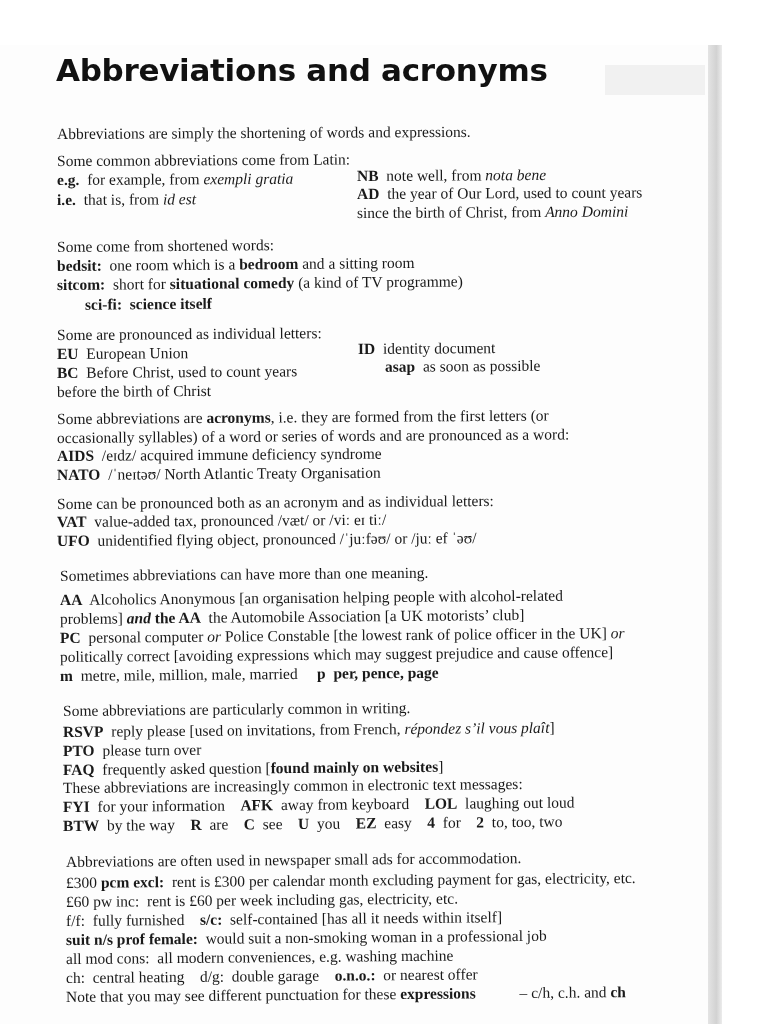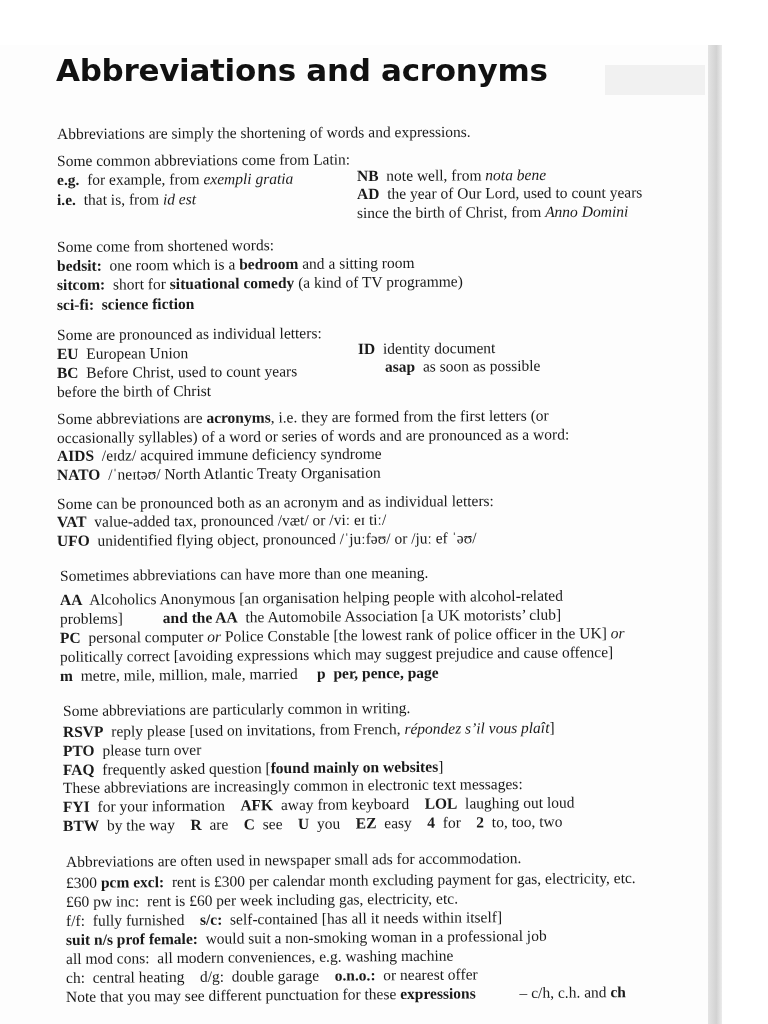--- a/index.html
+++ b/index.html
@@ -47,37 +47,37 @@
     <div class="line" style="left: 57px; top: 124px; transform: rotate(-0.3deg); transform-origin: left center;"><span style="white-space: pre;">Abbreviations are simply the shortening of words and expressions.</span></div>
     <div class="line" style="left: 57px; top: 151px; transform: rotate(-0.3deg); transform-origin: left center;"><span style="white-space: pre;">Some common abbreviations come from Latin:</span></div>
     <div class="line" style="left: 57px; top: 170px; transform: rotate(-0.3deg); transform-origin: left center;"><b style="white-space: pre;">e.g.</b><span style="white-space: pre;">  for example, from </span><i style="white-space: pre;">exempli gratia</i></div>
     <div class="line" style="left: 57px; top: 190px; transform: rotate(-0.3deg); transform-origin: left center; text-align: center;"><b style="white-space: pre;">i.e.</b><span style="white-space: pre;">  that is, from </span><i style="white-space: pre;">id est</i></div>
     <div class="line" style="left: 357px; top: 166px; transform: rotate(-0.3deg); transform-origin: left center;"><b style="white-space: pre;">NB</b><span style="white-space: pre;">  note well, from </span><i style="white-space: pre;">nota bene</i></div>
     <div class="line" style="left: 357px; top: 184px; transform: rotate(-0.3deg); transform-origin: left center;"><b style="white-space: pre;">AD</b><span style="white-space: pre;">  the year of Our Lord, used to count years</span></div>
     <div class="line" style="left: 357px; top: 203px; transform: rotate(-0.3deg); transform-origin: left center;"><span style="white-space: pre;">since the birth of Christ, from </span><i style="white-space: pre; text-align: right;">Anno Domini</i></div>
     <div class="line" style="left: 57px; top: 237px; transform: rotate(-0.5deg); transform-origin: left center;"><span style="white-space: pre;">Some come from shortened words:</span></div>
     <div class="line" style="left: 57px; top: 256px; transform: rotate(-0.5deg); transform-origin: left center;"><b style="white-space: pre;">bedsit:</b><span style="white-space: pre;">  one room which is a </span><b style="white-space: pre;">bedroom</b><span style="white-space: pre;"> and a sitting room</span></div>
     <div class="line" style="left: 57px; top: 275px; transform: rotate(-0.5deg); transform-origin: left center;"><b style="white-space: pre;">sitcom:</b><span style="white-space: pre;">  short for </span><b style="white-space: pre;">situational comedy</b><span style="white-space: pre;"> (a kind of TV programme)</span></div>
-    <div class="line" style="left: 57px; top: 295px; transform: rotate(-0.5deg); transform-origin: left center;"><b style="white-space: pre;">sci-fi:</b><span style="white-space: pre;">  </span><b style="white-space: pre;">science fiction</b></div>
+    <div class="line" style="left: 57px; top: 295px; transform: rotate(-0.5deg); transform-origin: left center;"><b style="white-space: pre; margin-left: 28px;">sci-fi:</b><span style="white-space: pre;">  </span><b style="white-space: pre;">science itself</b></div>
     <div class="line" style="left: 57px; top: 325px; transform: rotate(-0.4deg); transform-origin: left center;"><span style="white-space: pre;">Some are pronounced as individual letters:</span></div>
     <div class="line" style="left: 57px; top: 344px; transform: rotate(-0.4deg); transform-origin: left center;"><b style="white-space: pre;">EU</b><span style="white-space: pre;">  European Union</span></div>
     <div class="line" style="left: 57px; top: 363px; transform: rotate(-0.4deg); transform-origin: left center;"><b style="white-space: pre;">BC</b><span style="white-space: pre;">  Before Christ, used to count years</span></div>
     <div class="line" style="left: 57px; top: 382px; transform: rotate(-0.4deg); transform-origin: left center;"><span style="white-space: pre;">before the birth of Christ</span></div>
     <div class="line" style="left: 358px; top: 339px; transform: rotate(-0.4deg); transform-origin: left center;"><b style="white-space: pre;">ID</b><span style="white-space: pre;">  identity document</span></div>
     <div class="line" style="left: 358px; top: 357px; transform: rotate(-0.4deg); transform-origin: left center;"><b style="white-space: pre; margin-left: 27px;">asap</b><span style="white-space: pre;">  as soon as possible</span></div>
     <div class="line" style="left: 57px; top: 409px; transform: rotate(-0.4deg); transform-origin: left center;"><span style="white-space: pre;">Some abbreviations are </span><b style="white-space: pre;">acronyms</b><span style="white-space: pre;">, i.e. they are formed from the first letters (or</span></div>
     <div class="line" style="left: 57px; top: 428px; transform: rotate(-0.4deg); transform-origin: left center;"><span style="white-space: pre;">occasionally syllables) of a word or series of words and are pronounced as a word:</span></div>
     <div class="line" style="left: 57px; top: 446px; transform: rotate(-0.4deg); transform-origin: left center;"><b style="white-space: pre;">AIDS</b><span style="white-space: pre;">  /eɪdz/ acquired immune deficiency syndrome</span></div>
     <div class="line" style="left: 57px; top: 465px; transform: rotate(-0.4deg); transform-origin: left center;"><b style="white-space: pre;">NATO</b><span style="white-space: pre;">  /ˈneɪtəʊ/ North Atlantic Treaty Organisation</span></div>
     <div class="line" style="left: 57px; top: 494px; transform: rotate(-0.4deg); transform-origin: left center;"><span style="white-space: pre;">Some can be pronounced both as an acronym and as individual letters:</span></div>
     <div class="line" style="left: 57px; top: 512px; transform: rotate(-0.4deg); transform-origin: left center;"><b style="white-space: pre;">VAT</b><span style="white-space: pre;">  value-added tax, pronounced /væt/ or /viː eɪ tiː/</span></div>
     <div class="line" style="left: 57px; top: 531px; transform: rotate(-0.4deg); transform-origin: left center;"><b style="white-space: pre;">UFO</b><span style="white-space: pre;">  unidentified flying object, pronounced /ˈjuːfəʊ/ or /juː ef ˈəʊ/</span></div>
     <div class="line" style="left: 60px; top: 566px; transform: rotate(-0.5deg); transform-origin: left center;"><span style="white-space: pre;">Sometimes abbreviations can have more than one meaning.</span></div>
     <div class="line" style="left: 60px; top: 590px; transform: rotate(-0.5deg); transform-origin: left center;"><b style="white-space: pre;">AA</b><span style="white-space: pre;">  Alcoholics Anonymous [an organisation helping people with alcohol-related</span></div>
-    <div class="line" style="left: 60px; top: 609px; transform: rotate(-0.5deg); transform-origin: left center;"><span style="white-space: pre;">problems] </span><b style="white-space: pre; margin-left: 36px;">and</b><b style="white-space: pre;"> the AA</b><span style="white-space: pre;">  the Automobile Association [a UK motorists’ club]</span></div>
+    <div class="line" style="left: 60px; top: 609px; transform: rotate(-0.5deg); transform-origin: left center;"><span style="white-space: pre;">problems] </span><b style="font-style: italic; white-space: pre;">and</b><b style="white-space: pre;"> the AA</b><span style="white-space: pre;">  the Automobile Association [a UK motorists’ club]</span></div>
     <div class="line" style="left: 60px; top: 628px; transform: rotate(-0.5deg); transform-origin: left center;"><b style="white-space: pre;">PC</b><span style="white-space: pre;">  personal computer </span><i style="white-space: pre;">or</i><span style="white-space: pre;"> Police Constable [the lowest rank of police officer in the UK] </span><i style="white-space: pre;">or</i></div>
     <div class="line" style="left: 60px; top: 647px; transform: rotate(-0.5deg); transform-origin: left center;"><span style="white-space: pre;">politically correct [avoiding expressions which may suggest prejudice and cause offence]</span></div>
     <div class="line" style="left: 60px; top: 666px; transform: rotate(-0.5deg); transform-origin: left center;"><b style="white-space: pre;">m</b><span style="white-space: pre;">  metre, mile, million, male, married     </span><b style="white-space: pre;">p</b><span style="white-space: pre;">  </span><b style="white-space: pre;">per, pence, page</b></div>
     <div class="line" style="left: 63px; top: 701px; transform: rotate(-0.5deg); transform-origin: left center;"><span style="white-space: pre;">Some abbreviations are particularly common in writing.</span></div>
     <div class="line" style="left: 63px; top: 722px; transform: rotate(-0.5deg); transform-origin: left center;"><b style="white-space: pre;">RSVP</b><span style="white-space: pre;">  reply please [used on invitations, from French, </span><i style="white-space: pre;">répondez s’il vous plaît</i><span style="white-space: pre;">]</span></div>
     <div class="line" style="left: 63px; top: 741px; transform: rotate(-0.5deg); transform-origin: left center;"><b style="white-space: pre;">PTO</b><span style="white-space: pre;">  please turn over</span></div>
     <div class="line" style="left: 63px; top: 760px; transform: rotate(-0.5deg); transform-origin: left center;"><b style="white-space: pre;">FAQ</b><span style="white-space: pre;">  frequently asked question [</span><b style="white-space: pre;">found mainly on websites</b><span style="white-space: pre;">]</span></div>
     <div class="line" style="left: 63px; top: 778px; transform: rotate(-0.5deg); transform-origin: left center;"><span style="white-space: pre;">These abbreviations are increasingly common in electronic text messages:</span></div>
     <div class="line" style="left: 63px; top: 797px; transform: rotate(-0.5deg); transform-origin: left center;"><b style="white-space: pre;">FYI</b><span style="white-space: pre;">  for your information    </span><b style="white-space: pre;">AFK</b><span style="white-space: pre;">  away from keyboard    </span><b style="white-space: pre;">LOL</b><span style="white-space: pre;">  laughing out loud</span></div>
     <div class="line" style="left: 63px; top: 816px; transform: rotate(-0.5deg); transform-origin: left center;"><b style="white-space: pre;">BTW</b><span style="white-space: pre;">  by the way    </span><b style="white-space: pre;">R</b><span style="white-space: pre;">  are    </span><b style="white-space: pre;">C</b><span style="white-space: pre;">  see    </span><b style="white-space: pre;">U</b><span style="white-space: pre;">  you    </span><b style="white-space: pre;">EZ</b><span style="white-space: pre;">  easy    </span><b style="white-space: pre;">4</b><span style="white-space: pre;">  for    </span><b style="white-space: pre;">2</b><span style="white-space: pre;">  to, too, two</span></div>

